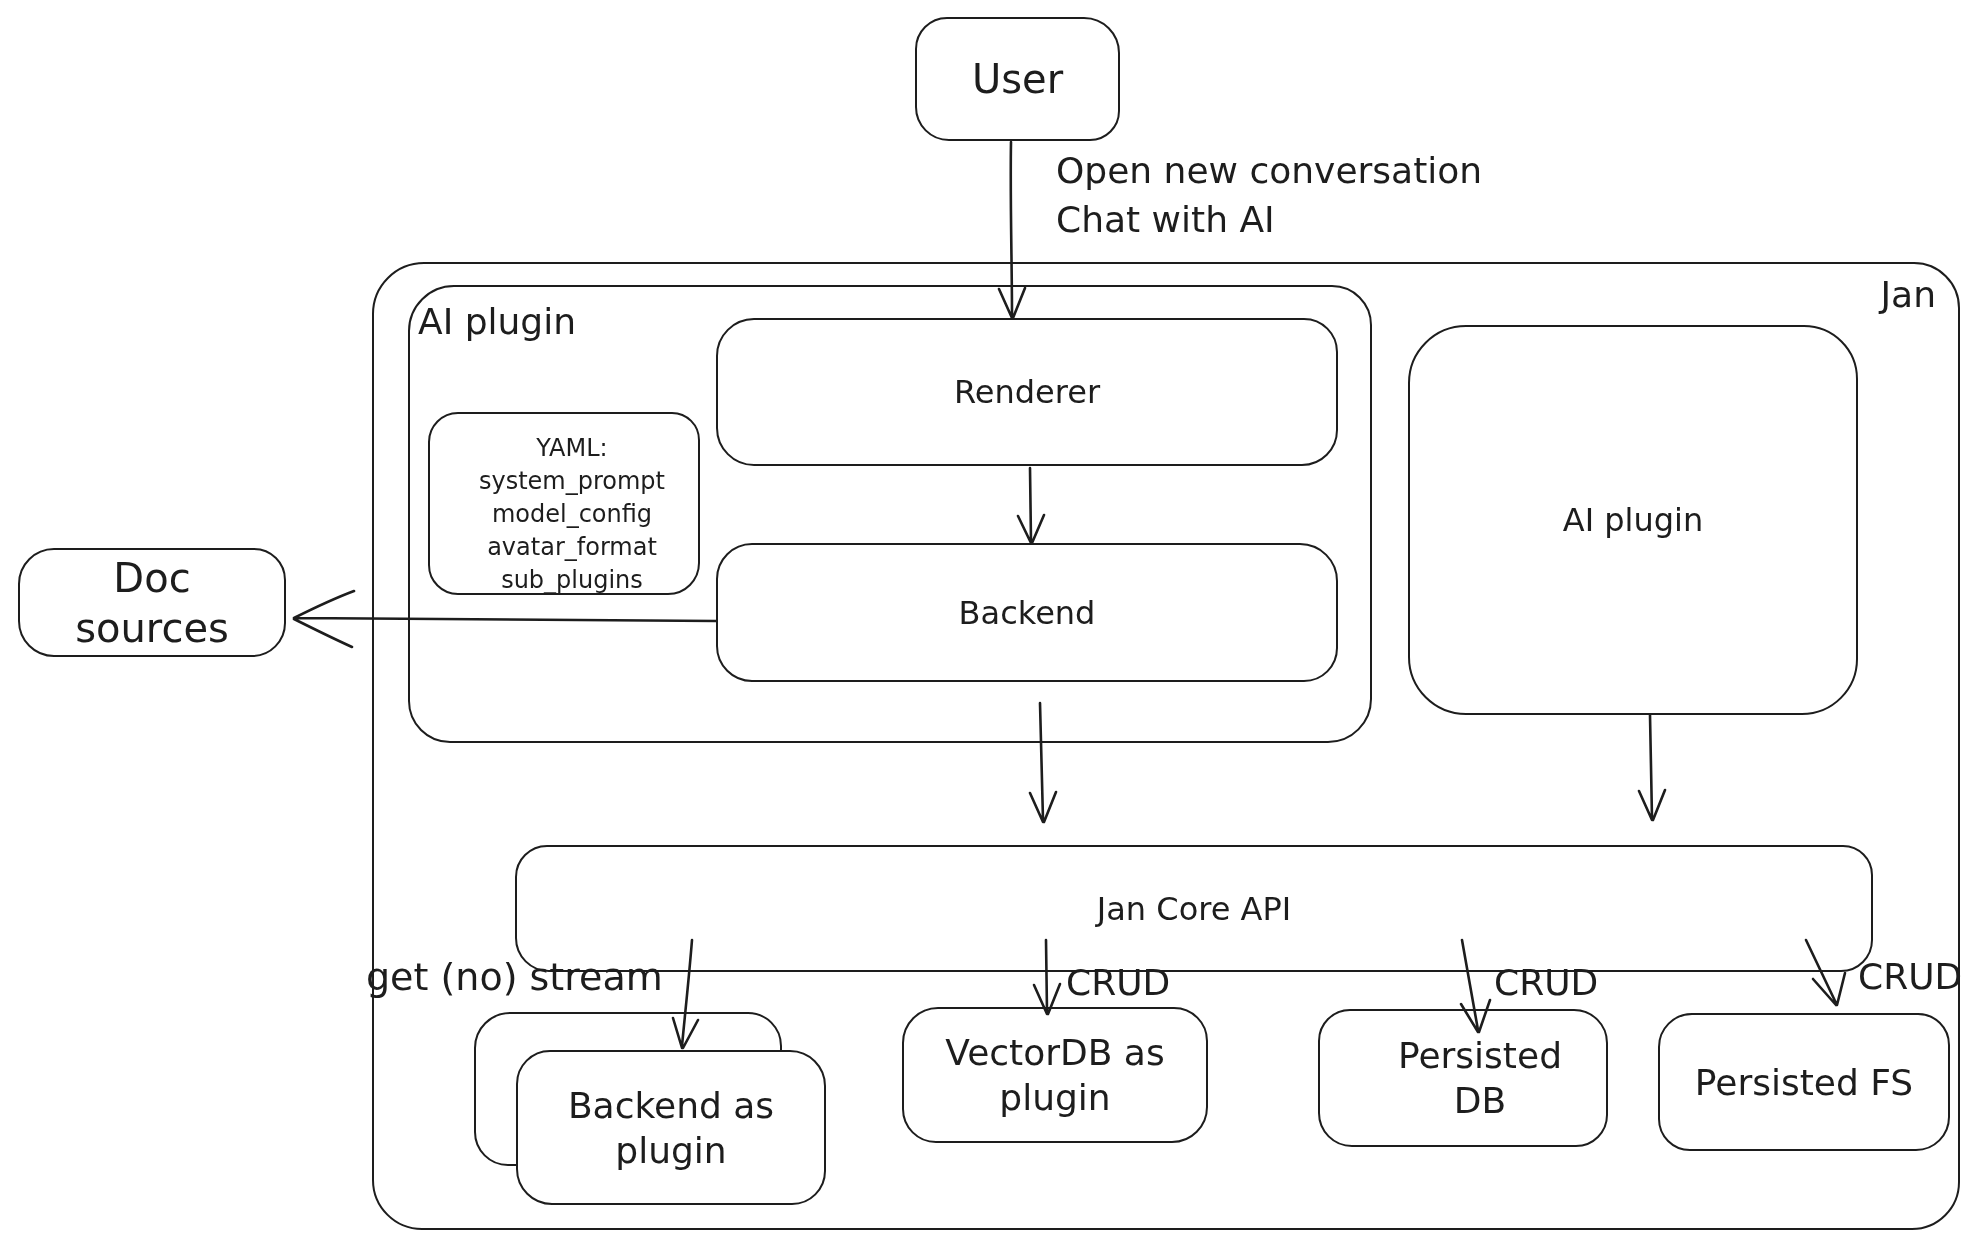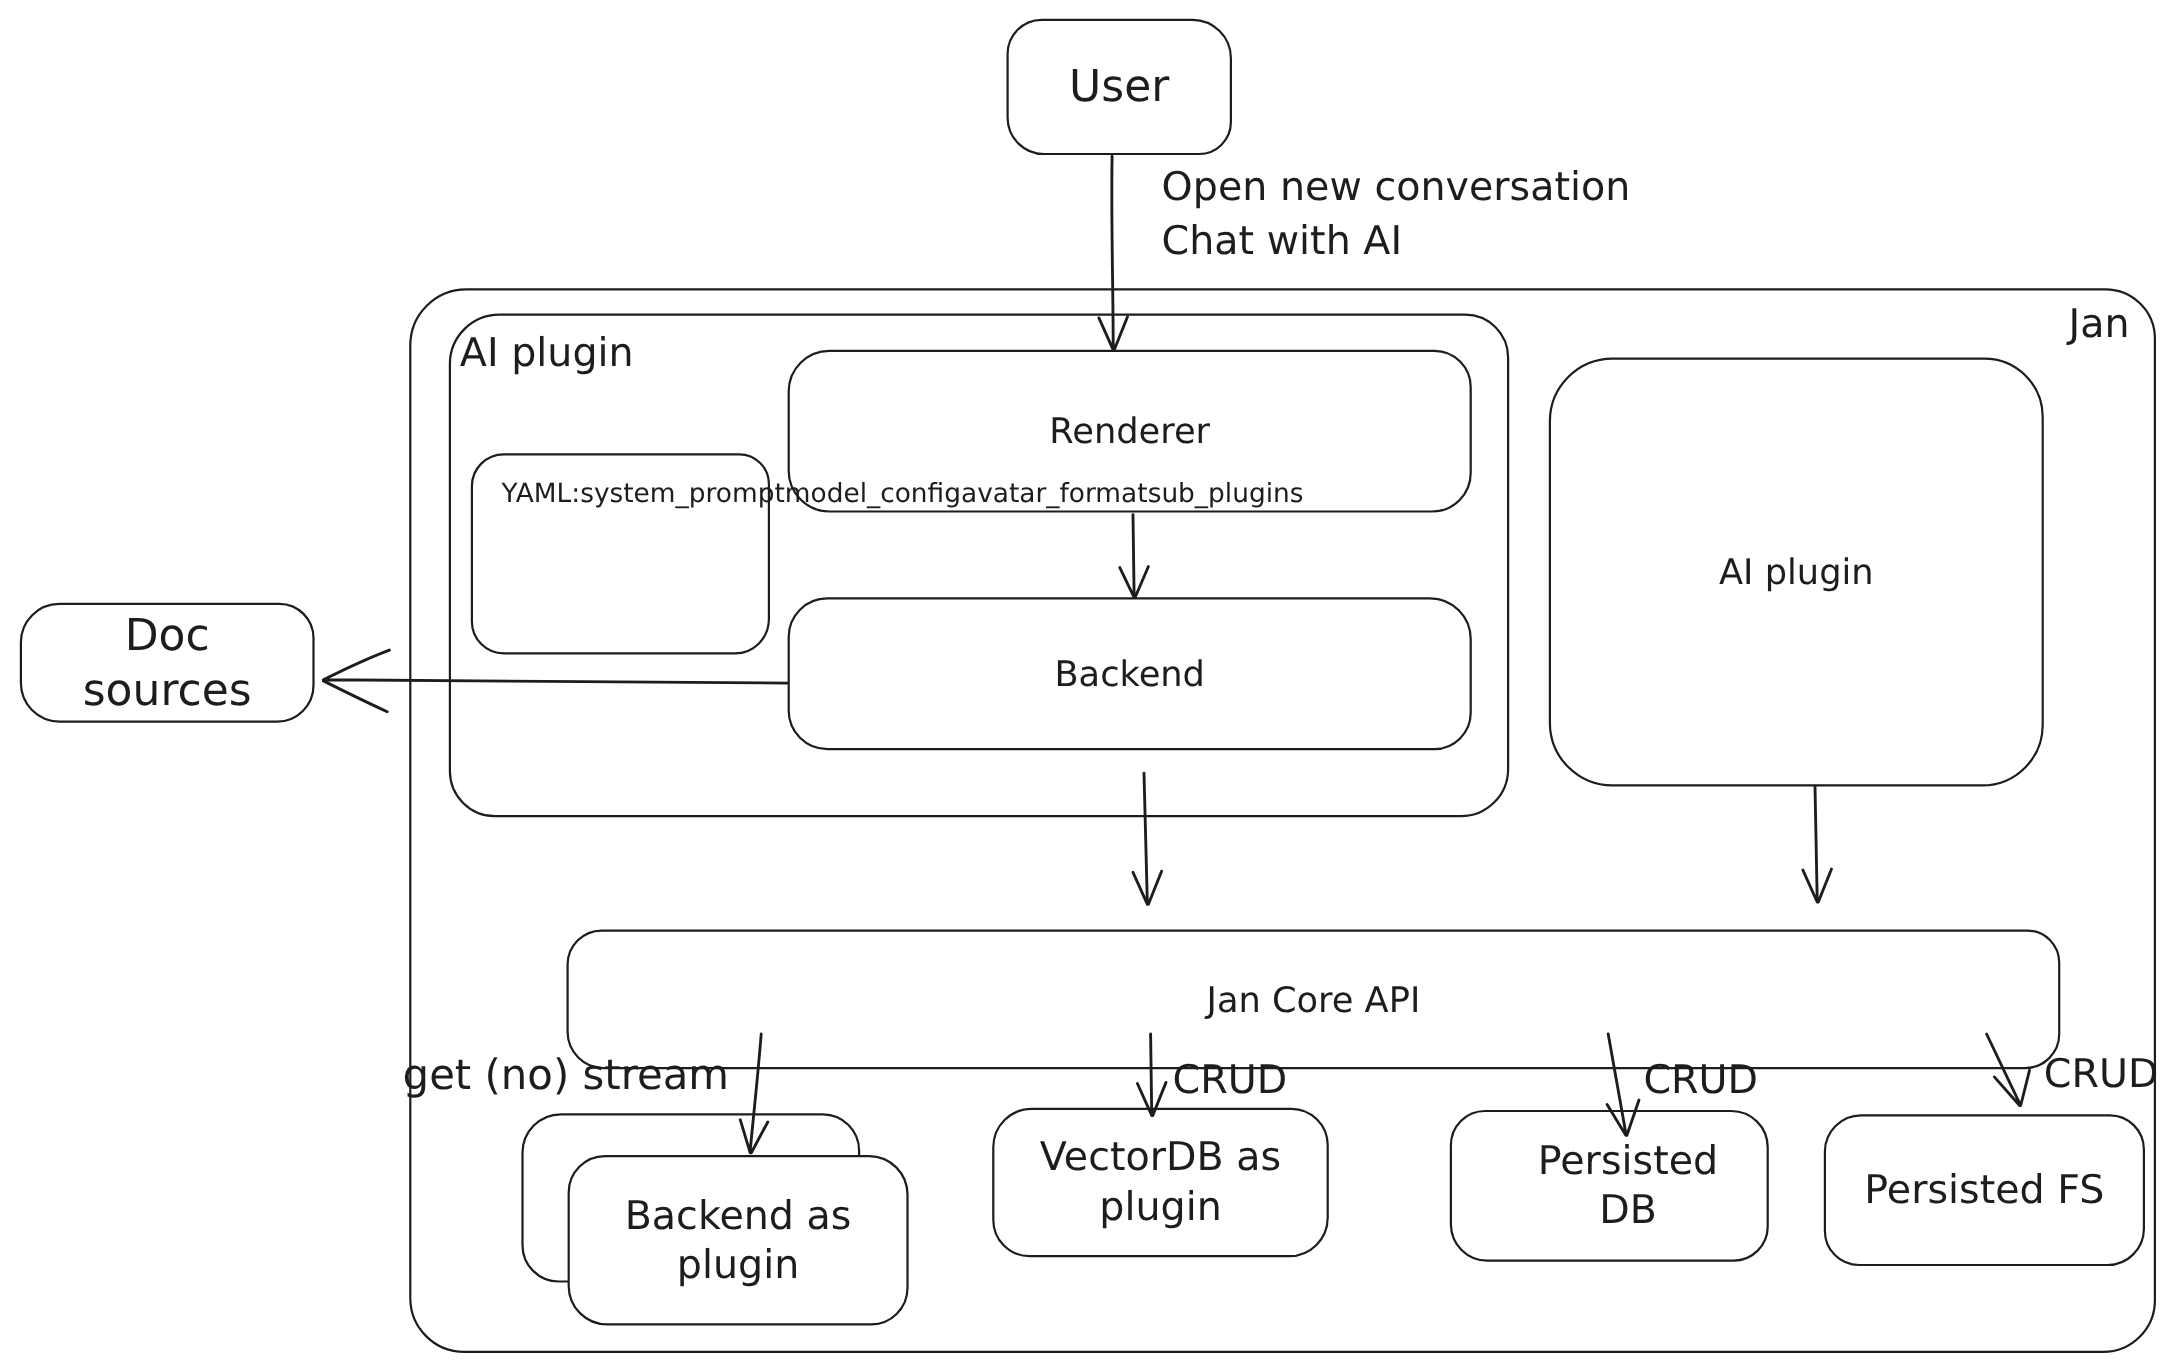--- a/index.html
+++ b/index.html
@@ -40,21 +40,21 @@
   .edge-label{
     position:absolute;
     font-size:36px;
     white-space:nowrap;
   }
   .note-lines{
     position:absolute;
     inset:0;
     padding:18px 10px 10px 26px;
     display:flex;
-    flex-direction:row;
+    flex-direction:column;
     font-size:24px;
     line-height:33px;
     text-align:center;
   }
   svg.edges{
     position:absolute;
     left:0;top:0;
     pointer-events:none;
   }
   svg.edges path{

